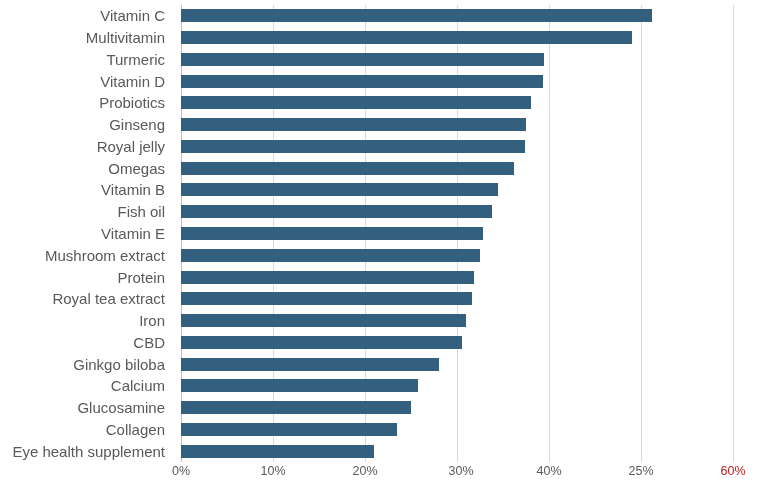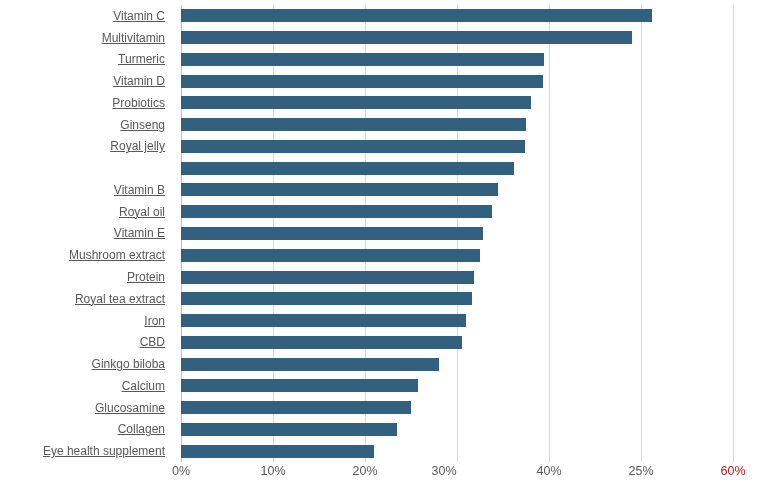--- a/index.html
+++ b/index.html
@@ -72,24 +72,23 @@
   .cat-label {
     position: absolute;
     right: 0;
     width: 173px;
     height: 21.76px;
     display: flex;
     align-items: center;
     justify-content: flex-end;
     padding-right: 8px;
     box-sizing: border-box;
-    font-size: 12px;
+    font-size: 15px;
     color: #595959;
     white-space: nowrap;
-    text-decoration: underline;
   }
 
   
   #x-axis-labels {
     position: absolute;
     left: 181px;
     top: 464px;
     width: 552px;
     height: 22px;
   }
@@ -108,22 +107,23 @@
 <div id="chart-root">
 
   <div id="category-labels">
       <div class="cat-label" style="top: 0px; color: rgb(89, 89, 89);">Vitamin C</div>
       <div class="cat-label" style="top: 21.7619px; color: rgb(89, 89, 89);">Multivitamin</div>
       <div class="cat-label" style="top: 43.5238px; color: rgb(89, 89, 89);">Turmeric</div>
       <div class="cat-label" style="top: 65.2857px; color: rgb(89, 89, 89); padding-left: 30px;">Vitamin D</div>
       <div class="cat-label" style="top: 87.0476px; color: rgb(89, 89, 89);">Probiotics</div>
       <div class="cat-label" style="top: 108.81px; color: rgb(89, 89, 89);">Ginseng</div>
       <div class="cat-label" style="top: 130.571px; color: rgb(89, 89, 89);">Royal jelly</div>
+      <div class="cat-label" style="top: 152.333px; color: rgb(89, 89, 89);">Omegas</div>
       <div class="cat-label" style="top: 174.095px; color: rgb(89, 89, 89);">Vitamin B</div>
-      <div class="cat-label" style="top: 195.857px; color: rgb(89, 89, 89);">Royal oil</div>
+      <div class="cat-label" style="top: 195.857px; color: rgb(89, 89, 89);">Fish oil</div>
       <div class="cat-label" style="top: 217.619px; color: rgb(89, 89, 89);">Vitamin E</div>
       <div class="cat-label" style="top: 239.381px; color: rgb(89, 89, 89);">Mushroom extract</div>
       <div class="cat-label" style="top: 261.143px; color: rgb(89, 89, 89);">Protein</div>
       <div class="cat-label" style="top: 282.905px; color: rgb(89, 89, 89);">Royal tea extract</div>
       <div class="cat-label" style="top: 304.667px; color: rgb(89, 89, 89);">Iron</div>
       <div class="cat-label" style="top: 326.429px; color: rgb(89, 89, 89);">CBD</div>
       <div class="cat-label" style="top: 348.19px; color: rgb(89, 89, 89);">Ginkgo biloba</div>
       <div class="cat-label" style="top: 369.952px; color: rgb(89, 89, 89); padding-left: 36px;">Calcium</div>
       <div class="cat-label" style="top: 391.714px; color: rgb(89, 89, 89);">Glucosamine</div>
       <div class="cat-label" style="top: 413.476px; color: rgb(89, 89, 89);">Collagen</div>
@@ -204,19 +204,19 @@
         <div class="row" style="top: 435.238px;">
           <div class="bar" title="Eye health supplement: 21%" style="width: 193.2px; background: rgb(51, 96, 127);"></div>
         </div>
       </div>
   </div>
 
   <div id="x-axis-labels">
       <div class="x-tick" style="left: 0px; color: rgb(89, 89, 89);">0%</div>
       <div class="x-tick" style="left: 92px; color: rgb(89, 89, 89);">10%</div>
       <div class="x-tick" style="left: 184px; color: rgb(89, 89, 89);">20%</div>
-      <div class="x-tick" style="left: 263px; color: rgb(89, 89, 89);">30%</div>
+      <div class="x-tick" style="left: 280px; color: rgb(89, 89, 89);">30%</div>
       <div class="x-tick" style="left: 368px; color: rgb(89, 89, 89);">40%</div>
       <div class="x-tick" style="left: 460px; color: rgb(89, 89, 89);">25%</div>
       <div class="x-tick" style="left: 552px; color: #b91c1c;">60%</div>
     </div>
 
 </div>
 
 </body></html>

